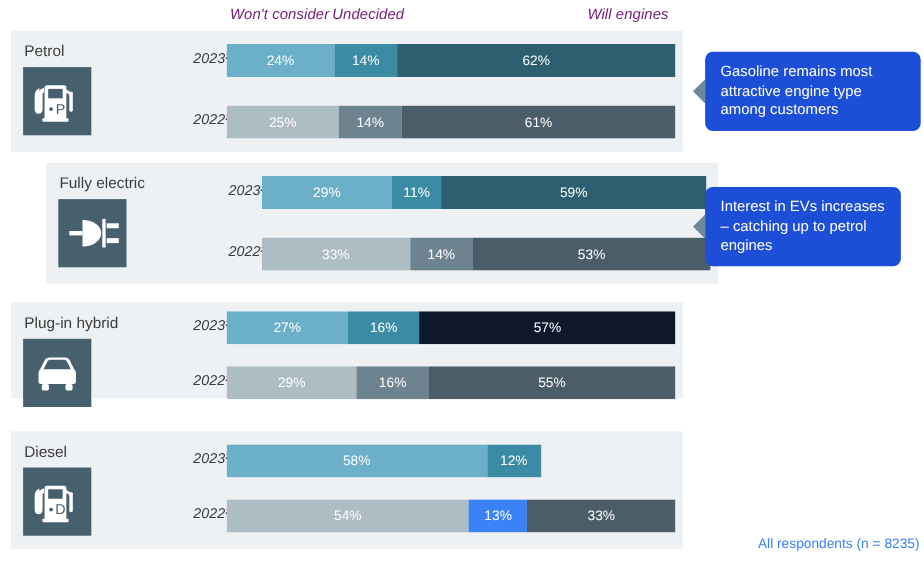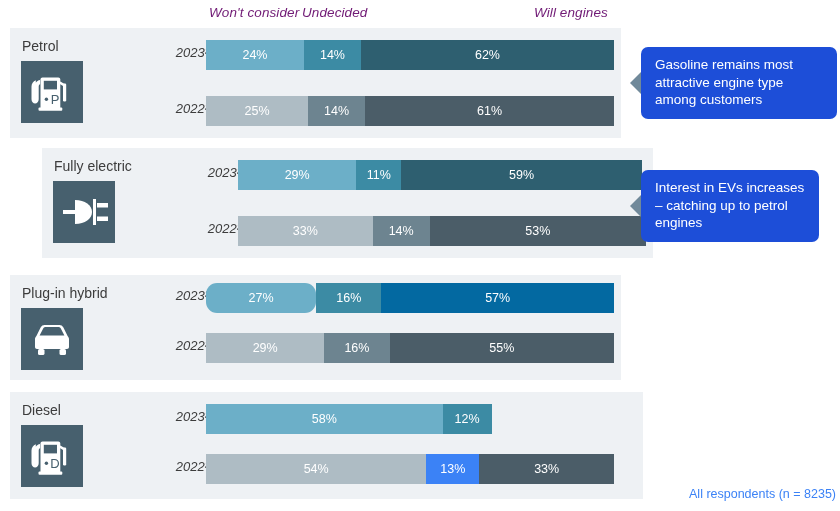--- a/index.html
+++ b/index.html
@@ -142,21 +142,21 @@
         </div>
         <div class="row" style="top: 68px; width: 611px;">
           <div class="yr">2022²</div>
           <div class="bar">
             <div class="seg" style="width: 33%; background: rgb(174, 188, 196);">33%</div>
             <div class="seg" style="width: 14%; background: rgb(109, 132, 144);">14%</div>
             <div class="seg" style="width: 53%; background: rgb(75, 93, 104);">53%</div>
           </div>
         </div>
       </div>
-      <div class="group g2" style="top: 275px; height: 105px; background: rgb(238, 241, 244);">
+      <div class="group g2" style="top: 275px; height: 87px; background: rgb(238, 241, 244);">
         <div class="g-label">Plug-in hybrid</div>
         <div class="g-icon" style="background: rgb(71, 96, 110);">
           <svg viewBox="0 0 62 62">
             <g fill="#fff">
       <path d="M14 31c0-1 .6-2.2 1.4-3l4.2-8.4C20.5 17.8 22 17 23.6 17h14.8c1.6 0 3.1.8 4 2.6L46.6 28c.8.8 1.4 2 1.4 3v8c0 1.1-.9 2-2 2H16c-1.1 0-2-.9-2-2z"></path>
       <rect x="17" y="41" width="6.5" height="6" rx="1.6"></rect>
       <rect x="38.5" y="41" width="6.5" height="6" rx="1.6"></rect>
     </g>
     <path d="M18.6 27.6l3.6-7.1c.5-1 1.3-1.5 2.4-1.5h12.8c1.1 0 1.9.5 2.4 1.5l3.6 7.1z" fill="#47606e"></path>
     <g fill="#fff">
@@ -164,35 +164,35 @@
       <circle cx="42.5" cy="33.5" r="2.1"></circle>
       <rect x="25.5" y="32.4" width="5" height="2.2"></rect>
       <path d="M30 30.6c3.2 0 5.4 1.3 5.4 2.9s-2.2 2.9-5.4 2.9z"></path>
       <rect x="36.2" y="30.2" width="1.3" height="6.6"></rect>
     </g>
           </svg>
         </div>
         <div class="row" style="top: 8px; width: 611px;">
           <div class="yr">2023²</div>
           <div class="bar">
-            <div class="seg" style="width: 27%; background: rgb(108, 175, 200); border-radius: 11px;">27%</div>
+            <div class="seg" style="width: 27%; background: rgb(108, 175, 200);">27%</div>
             <div class="seg" style="width: 16%; background: rgb(60, 139, 164);">16%</div>
-            <div class="seg" style="width: 57%; background: #0369a1;">57%</div>
+            <div class="seg" style="width: 57%; background: #0f172a;">57%</div>
           </div>
         </div>
         <div class="row" style="top: 58px; width: 611px;">
           <div class="yr">2022²</div>
           <div class="bar">
             <div class="seg" style="width: 29%; background: rgb(174, 188, 196);">29%</div>
             <div class="seg" style="width: 16%; background: rgb(109, 132, 144);">16%</div>
             <div class="seg" style="width: 55%; background: rgb(75, 93, 104);">55%</div>
           </div>
         </div>
       </div>
-      <div class="group g3" style="top: 392px; height: 107px; background: rgb(238, 241, 244); padding-left: 22px;">
+      <div class="group g3" style="top: 392px; height: 107px; background: rgb(238, 241, 244);">
         <div class="g-label">Diesel</div>
         <div class="g-icon" style="background: rgb(71, 96, 110);">
           <svg viewBox="0 0 62 62">
             <g fill="#fff">
     <path d="M21.5 16.5h15.8c1.1 0 2 .9 2 2v28.8H19.5V18.5c0-1.1.9-2 2-2z"></path>
     <rect x="17.5" y="46.5" width="23.8" height="3.2" rx="1"></rect>
     <path d="M14.8 19.2c-2.6 1-4.3 3.4-4.3 6.3v12.8c0 2.6 1.7 4.2 3.6 4.2s3.6-1.6 3.6-4.2V25.5c0-1.4.6-2.2 1.4-2.6v-3.8c-1.9.3-3.4 1.2-4.3 2.6z"></path>
     <rect x="42" y="22.5" width="3.2" height="18" rx="1.2"></rect>
     <path d="M39.3 20.4l5.6 3.4-1.3 2.2-5.6-3.4z"></path>
   </g>

